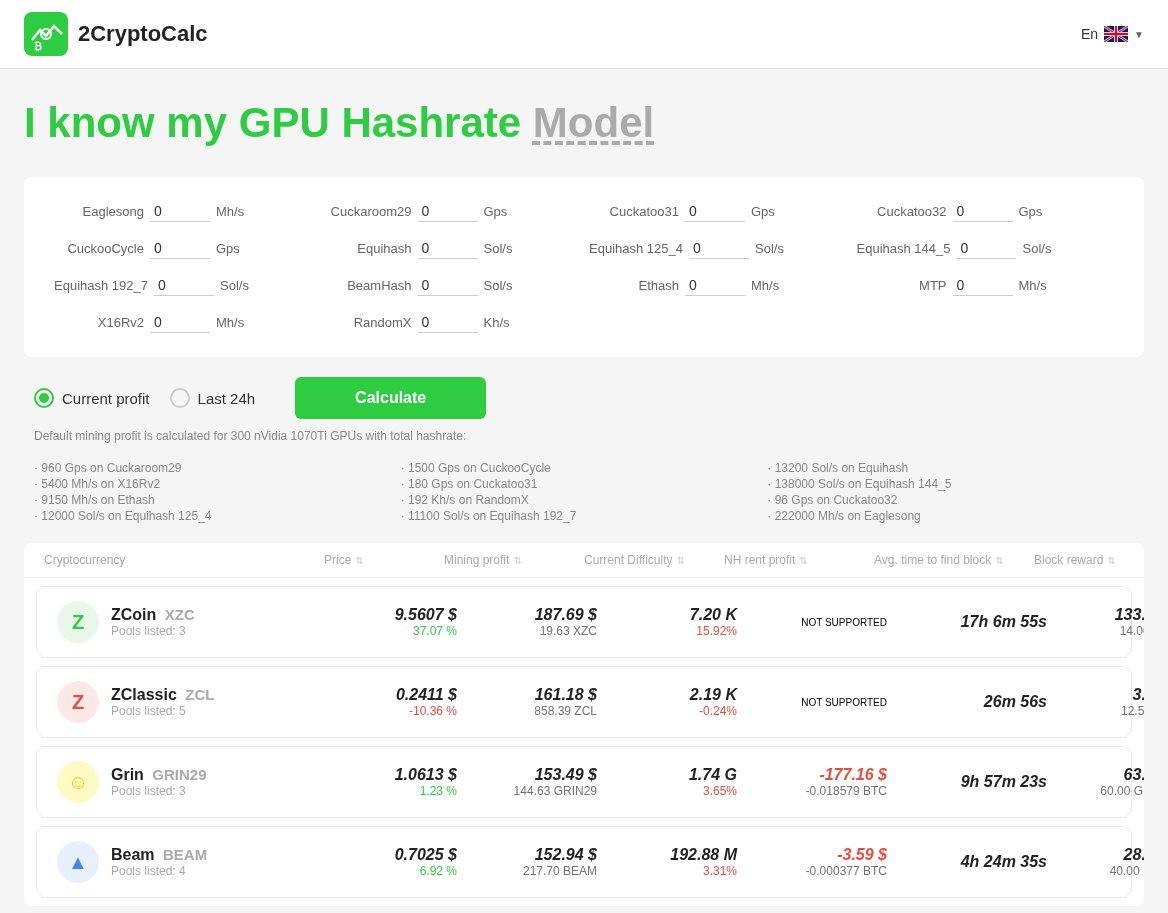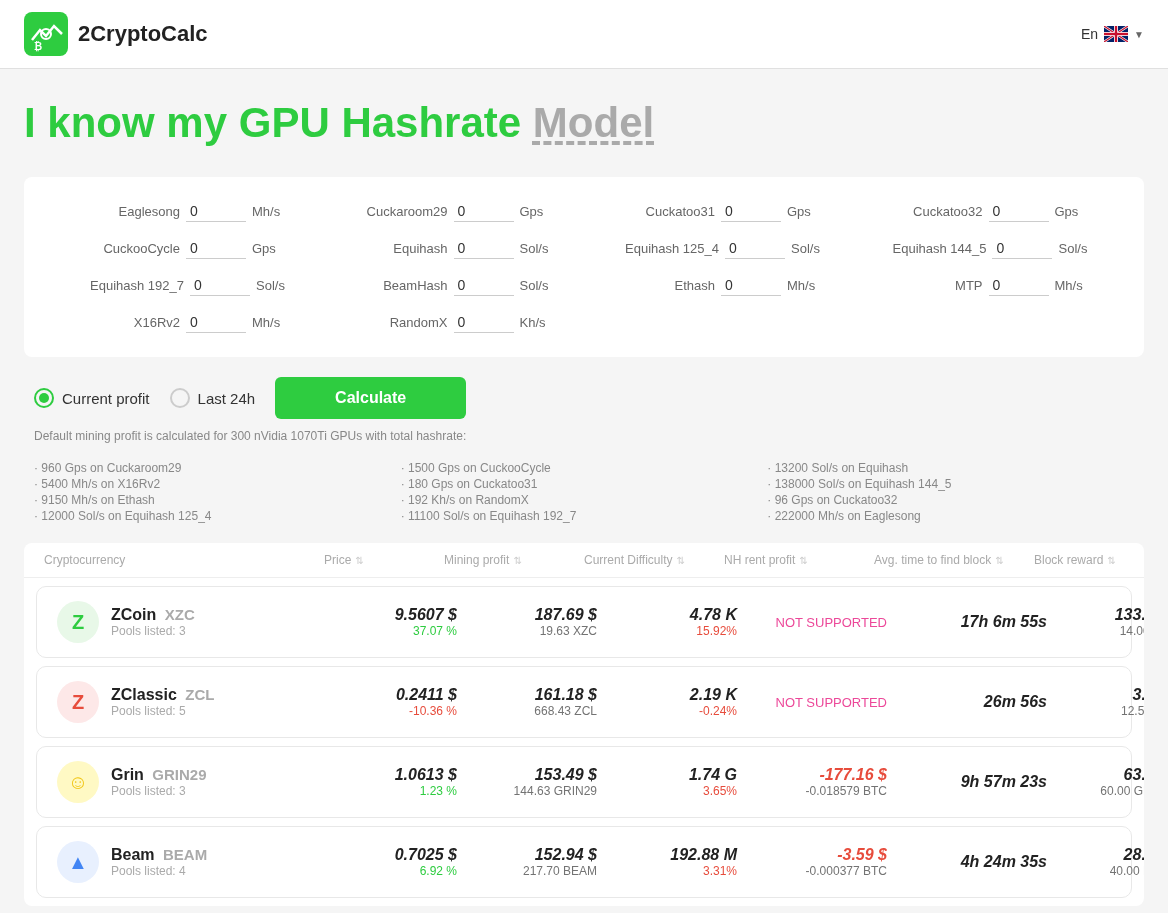--- a/index.html
+++ b/index.html
@@ -76,21 +76,20 @@
       display: flex;
       align-items: center;
       gap: 6px;
     }
     .input-label {
       font-size: 13px;
       color: #666;
       white-space: nowrap;
       min-width: 90px;
       text-align: right;
-      margin-left: 36px;
     }
     .hash-input {
       border: none;
       border-bottom: 1px solid #ccc;
       outline: none;
       width: 60px;
       font-size: 14px;
       padding: 2px 4px;
       color: #333;
       background: transparent;
@@ -139,20 +138,21 @@
     }
     .calculate-btn {
       background: #2ecc40;
       color: #fff;
       border: none;
       border-radius: 6px;
       padding: 12px 60px;
       font-size: 16px;
       font-weight: 600;
       cursor: pointer;
+      margin-left: 20px;
     }
 
     .default-info {
       font-size: 12px;
       color: #888;
       margin-bottom: 18px;
       padding: 0 10px;
     }
     .info-bullets {
       display: grid;
@@ -243,21 +243,21 @@
       font-weight: 600;
       color: #222;
       font-style: italic;
     }
     .sub-value {
       font-size: 12px;
       color: #737373;
     }
     .pct-green { color: #2ecc40; font-size: 12px; }
     .pct-red { color: #e74c3c; font-size: 12px; }
-    .not-supported { color: #ec4899; font-size: 13px; }
+    .not-supported { color: #000000; font-size: 10px; }
     .diff-red { color: #e74c3c; font-size: 12px; }
     .nh-negative { color: #e74c3c; }
   </style>
 </head>
 <body>
 
 <div class="top-bar">
   <div class="logo-area">
     <svg class="logo-icon" viewBox="0 0 44 44" fill="none" xmlns="http://www.w3.org/2000/svg">
       <rect width="44" height="44" rx="8" fill="#2ecc40"></rect>
@@ -439,21 +439,21 @@
     </div>
     <div class="price-col">
       <span class="main-value">9.5607 $</span>
       <span class="pct-green">37.07 %</span>
     </div>
     <div class="profit-col">
       <span class="main-value">187.69 $</span>
       <span class="sub-value">19.63 XZC</span>
     </div>
     <div class="diff-col">
-      <span class="main-value">4.78 K</span>
+      <span class="main-value">7.20 K</span>
       <span class="diff-red">15.92%</span>
     </div>
     <div class="nh-col">
             <span class="not-supported">NOT SUPPORTED</span>
           </div>
     <div class="time-col">
       <span class="main-value">17h 6m 55s</span>
     </div>
     <div class="reward-col">
       <span class="main-value">133.85 $</span>
@@ -470,21 +470,21 @@
         </div>
         <div class="pools-listed">Pools listed: 5</div>
       </div>
     </div>
     <div class="price-col">
       <span class="main-value">0.2411 $</span>
       <span class="pct-red">-10.36 %</span>
     </div>
     <div class="profit-col">
       <span class="main-value">161.18 $</span>
-      <span class="sub-value">668.43 ZCL</span>
+      <span class="sub-value">858.39 ZCL</span>
     </div>
     <div class="diff-col">
       <span class="main-value">2.19 K</span>
       <span class="diff-red">-0.24%</span>
     </div>
     <div class="nh-col">
             <span class="not-supported">NOT SUPPORTED</span>
           </div>
     <div class="time-col">
       <span class="main-value">26m 56s</span>

